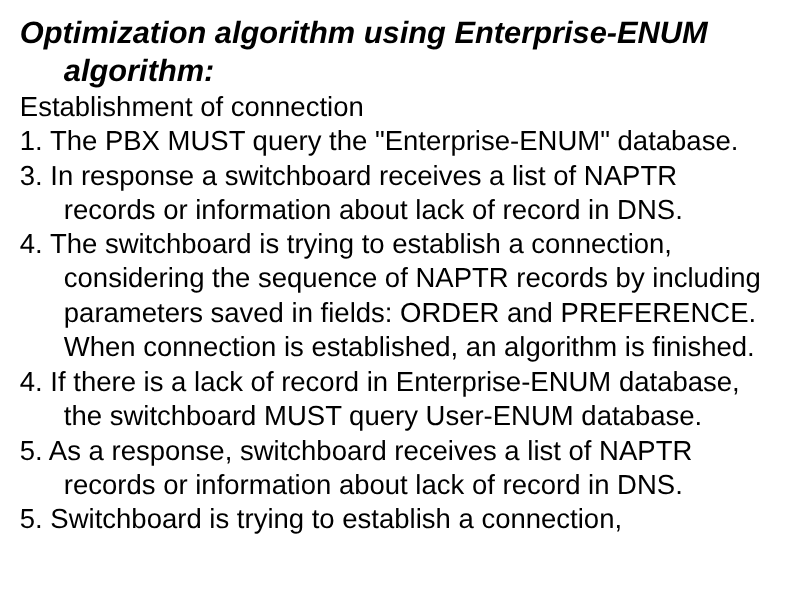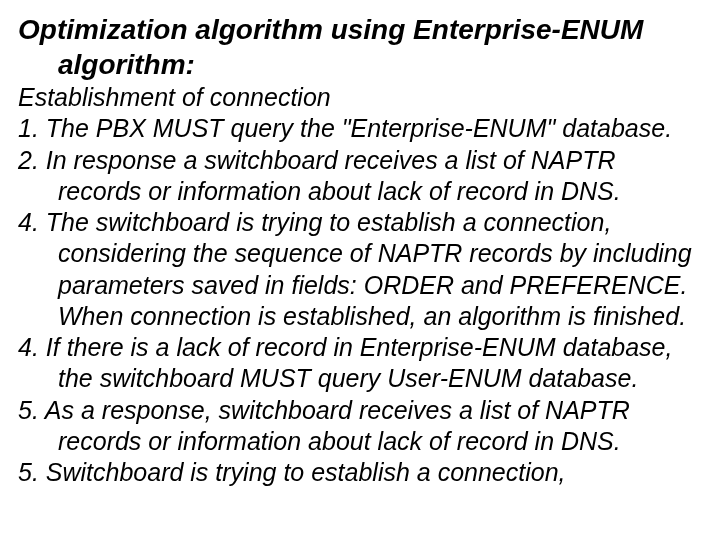--- a/index.html
+++ b/index.html
@@ -21,21 +21,20 @@
   .title {
     font-weight: bold;
     font-style: italic;
     font-size: 28px;
     line-height: 1.25;
   }
   .title-line2 {
     padding-left: 40px;
   }
   .body {
-    font-style: italic;
     font-weight: normal;
     font-size: 25px;
     line-height: 1.25;
   }
   .item {
     padding-left: 40px;
     text-indent: -40px;
     margin: 0;
   }
   .subheading {
@@ -46,19 +45,19 @@
 <body>
 
 <div class="page">
   <div class="title">
     <div>Optimization algorithm using Enterprise-ENUM</div>
     <div class="title-line2">algorithm:</div>
   </div>
   <div class="body">
     <p class="subheading">Establishment of connection</p>
     <p class="item">1. The PBX MUST query the "Enterprise-ENUM" database.</p>
-    <p class="item">2. In response a switchboard receives a list of NAPTR records or information about lack of record in DNS.</p>
+    <p class="item">3. In response a switchboard receives a list of NAPTR records or information about lack of record in DNS.</p>
     <p class="item">4. The switchboard is trying to establish a connection, considering the sequence of NAPTR records by including parameters saved in fields: ORDER and PREFERENCE. When connection is established, an algorithm is finished.</p>
     <p class="item">4. If there is a lack of record in Enterprise-ENUM database, the switchboard MUST query User-ENUM database.</p>
     <p class="item">5. As a response, switchboard receives a list of NAPTR records or information about lack of record in DNS.</p>
     <p class="item">5. Switchboard is trying to establish a connection,</p>
   </div>
 </div>
 
 </body></html>

